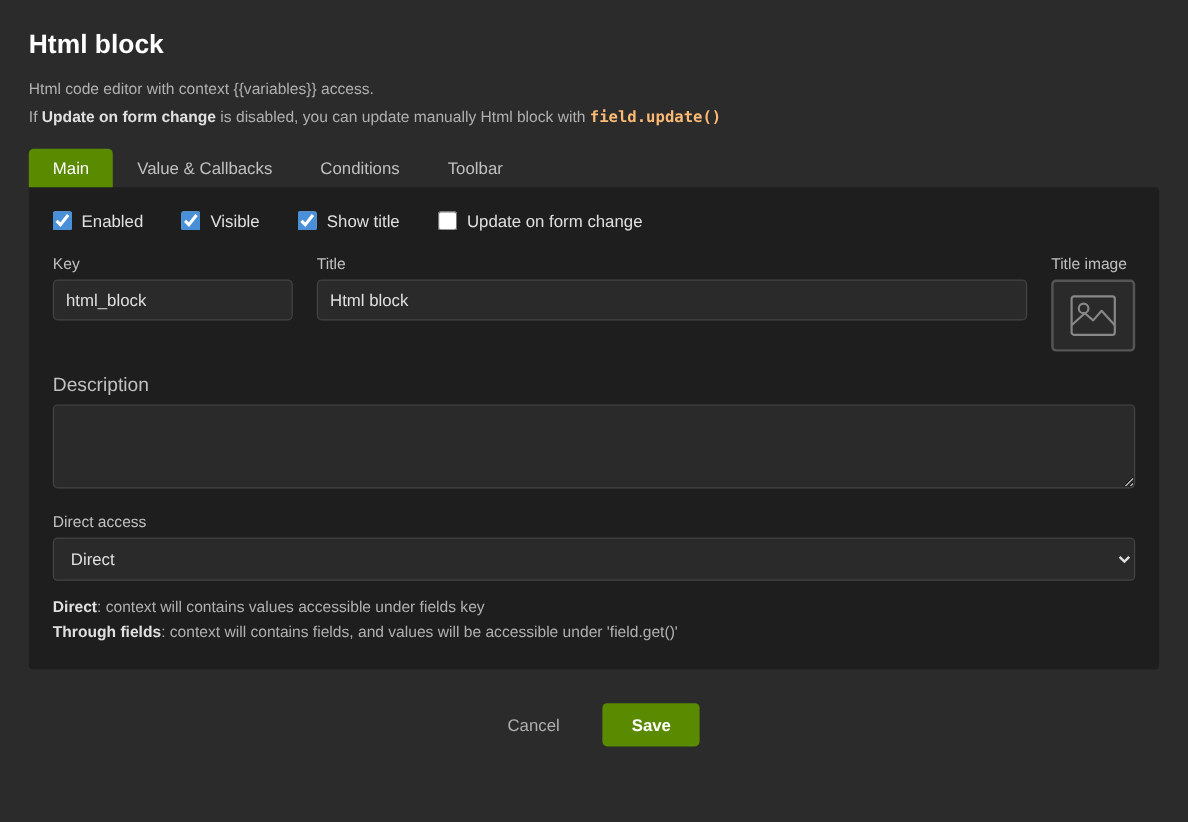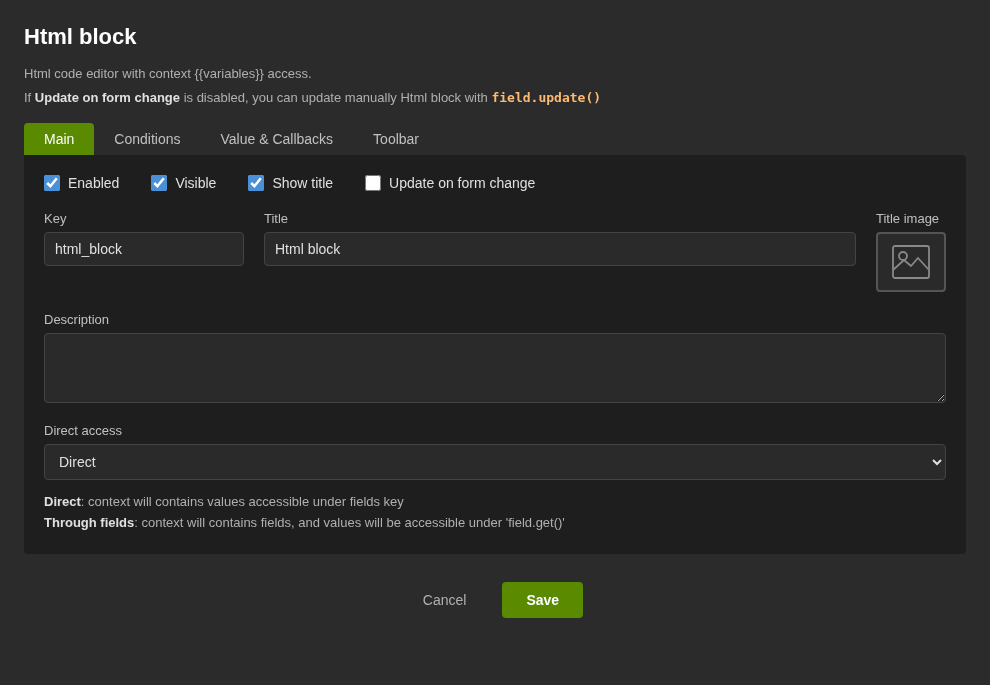--- a/index.html
+++ b/index.html
@@ -167,21 +167,21 @@
     }
 
     .desc-group {
       display: flex;
       flex-direction: column;
       gap: 6px;
       margin-bottom: 20px;
     }
 
     .desc-group label {
-      font-size: 13px;
+      font-size: 16px;
       color: #c0c0c0;
       font-weight: 500;
     }
 
     .desc-group textarea {
       background: #2a2a2a;
       border: 1px solid #444;
       border-radius: 4px;
       color: #e0e0e0;
       padding: 8px 10px;
@@ -263,22 +263,22 @@
 
 <h1 class="page-title">Html block</h1>
 
 <p class="description-text">Html code editor with context {{variables}} access.</p>
 <p class="description-text">
   If <strong>Update on form change</strong><span> is disabled, you can update manually Html block with </span><code>field.update()</code>
 </p>
 
 <div class="tabs">
   <button class="tab active">Main</button>
+  <button class="tab">Value &amp; Callbacks</button>
   <button class="tab">Conditions</button>
-  <button class="tab">Value &amp; Callbacks</button>
   <button class="tab">Toolbar</button>
 </div>
 
 <div class="panel">
 
   <div class="checkboxes-row">
     <label class="checkbox-item">
       <input type="checkbox" checked="" style="">
       <label>Enabled</label>
     </label>

